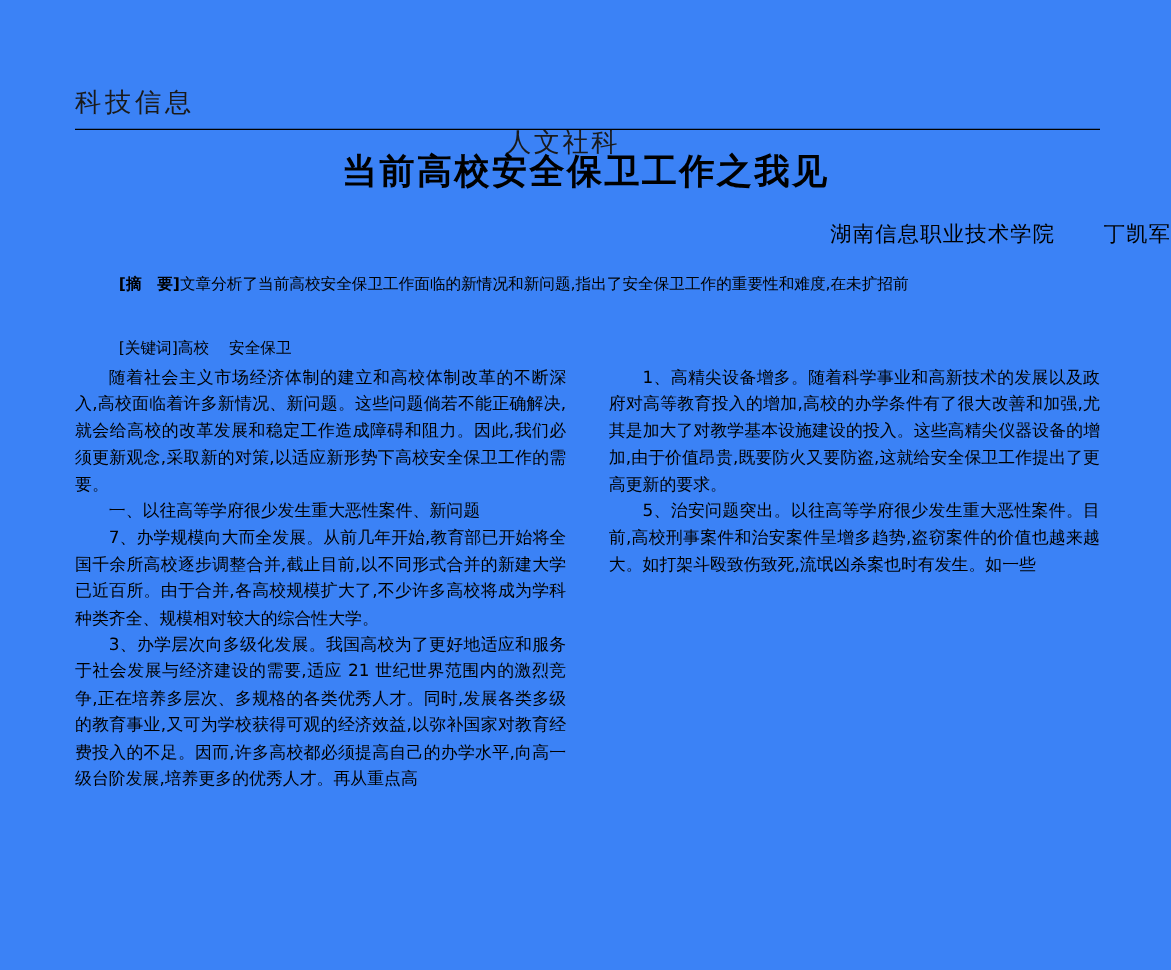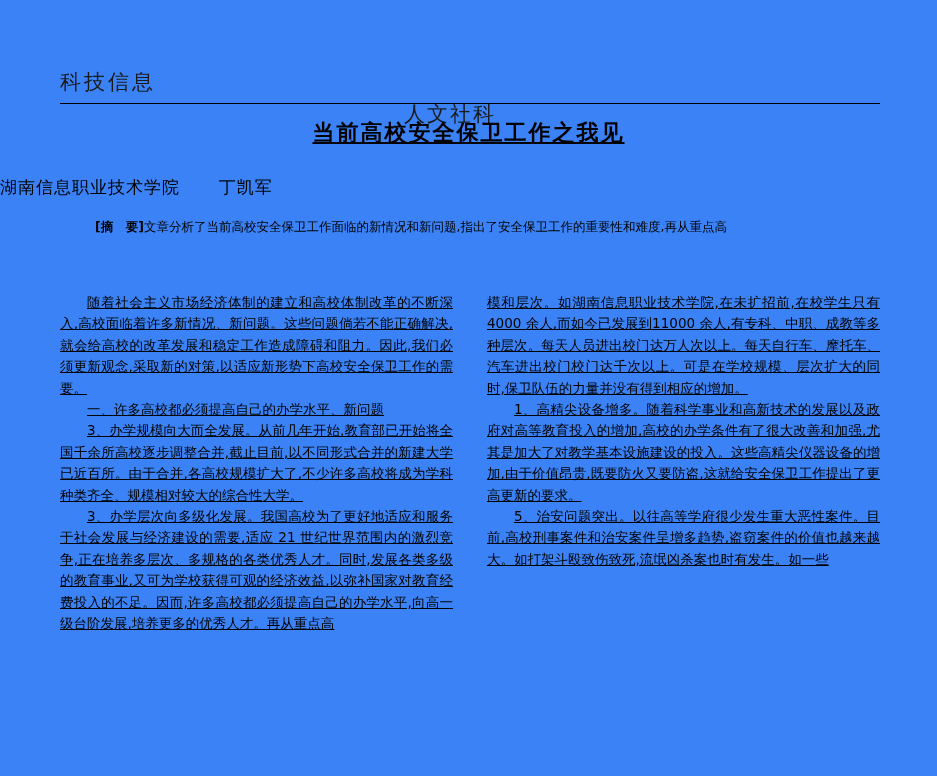--- a/index.html
+++ b/index.html
@@ -53,33 +53,32 @@
     background: #000000;
   }
 
   
   .title {
     position: absolute;
     left: 0px;
     top: 118px;
     width: 937px;
     text-align: center;
-    font-size: 22px;
+    font-size: 28px;
     font-weight: bold;
     letter-spacing: 2px;
     font-family: "DejaVu Sans", "Liberation Sans", sans-serif;
     color: #000000;
-    text-decoration: underline;
   }
   .authors {
     position: absolute;
     left: 0px;
     top: 176px;
     width: 937px;
-    text-align: left;
+    text-align: right;
     font-size: 17px;
     letter-spacing: 1px;
     font-family: "DejaVu Serif", "Liberation Serif", serif;
     color: #000000;
   }
   .author-gap {
     display: inline-block;
     width: 26px;
   }
 
@@ -122,21 +121,20 @@
     line-height: 21.4px;
     text-align: justify;
     font-family: "DejaVu Sans", "Liberation Sans", sans-serif;
     color: #000000;
   }
   .col.left  { left: 60px; }
   .col.right { left: 487px; }
   .col p {
     margin: 0;
     text-indent: 27px;
-    text-decoration: underline;
   }
   .col p.noindent { text-indent: 0; }
 </style>
 </head>
 <body>
 
 <div class="page">
 
   <div class="runhead">
     <div class="left">科技信息</div>
@@ -146,30 +144,32 @@
 
   <div class="title">当前高校安全保卫工作之我见</div>
 
   <div class="authors">
     <span>湖南信息职业技术学院</span>
     <span class="author-gap"></span>
     <span>丁凯军</span>
   </div>
 
   <div class="abstract">
-    <span class="lbl">[摘　要]</span><span>文章分析了当前高校安全保卫工作面临的新情况和新问题,指出了安全保卫工作的重要性和难度,再从重点高</span>
+    <span class="lbl">[摘　要]</span><span>文章分析了当前高校安全保卫工作面临的新情况和新问题,指出了安全保卫工作的重要性和难度,在未扩招前</span>
   </div>
 
+  <div class="keywords">
+    <span>[关键词]</span><span>高校</span><span class="kw-gap"></span><span>安全保卫</span>
+  </div>
 
   <div class="col left">
     <p>随着社会主义市场经济体制的建立和高校体制改革的不断深入,高校面临着许多新情况、新问题。这些问题倘若不能正确解决,就会给高校的改革发展和稳定工作造成障碍和阻力。因此,我们必须更新观念,采取新的对策,以适应新形势下高校安全保卫工作的需要。</p>
-    <p>一、许多高校都必须提高自己的办学水平、新问题</p>
-    <p>3、办学规模向大而全发展。从前几年开始,教育部已开始将全国千余所高校逐步调整合并,截止目前,以不同形式合并的新建大学已近百所。由于合并,各高校规模扩大了,不少许多高校将成为学科种类齐全、规模相对较大的综合性大学。</p>
+    <p>一、以往高等学府很少发生重大恶性案件、新问题</p>
+    <p>7、办学规模向大而全发展。从前几年开始,教育部已开始将全国千余所高校逐步调整合并,截止目前,以不同形式合并的新建大学已近百所。由于合并,各高校规模扩大了,不少许多高校将成为学科种类齐全、规模相对较大的综合性大学。</p>
     <p>3、办学层次向多级化发展。我国高校为了更好地适应和服务于社会发展与经济建设的需要,适应 21 世纪世界范围内的激烈竞争,正在培养多层次、多规格的各类优秀人才。同时,发展各类多级的教育事业,又可为学校获得可观的经济效益,以弥补国家对教育经费投入的不足。因而,许多高校都必须提高自己的办学水平,向高一级台阶发展,培养更多的优秀人才。再从重点高</p>
   </div>
 
   <div class="col right">
-    <p class="noindent">模和层次。如湖南信息职业技术学院,在未扩招前,在校学生只有4000 余人,而如今已发展到11000 余人,有专科、中职、成教等多种层次。每天人员进出校门达万人次以上。每天自行车、摩托车、汽车进出校门校门达千次以上。可是在学校规模、层次扩大的同时,保卫队伍的力量并没有得到相应的增加。</p>
     <p>1、高精尖设备增多。随着科学事业和高新技术的发展以及政府对高等教育投入的增加,高校的办学条件有了很大改善和加强,尤其是加大了对教学基本设施建设的投入。这些高精尖仪器设备的增加,由于价值昂贵,既要防火又要防盗,这就给安全保卫工作提出了更高更新的要求。</p>
     <p>5、治安问题突出。以往高等学府很少发生重大恶性案件。目前,高校刑事案件和治安案件呈增多趋势,盗窃案件的价值也越来越大。如打架斗殴致伤致死,流氓凶杀案也时有发生。如一些</p>
   </div>
 
 </div>
 
 </body></html>

